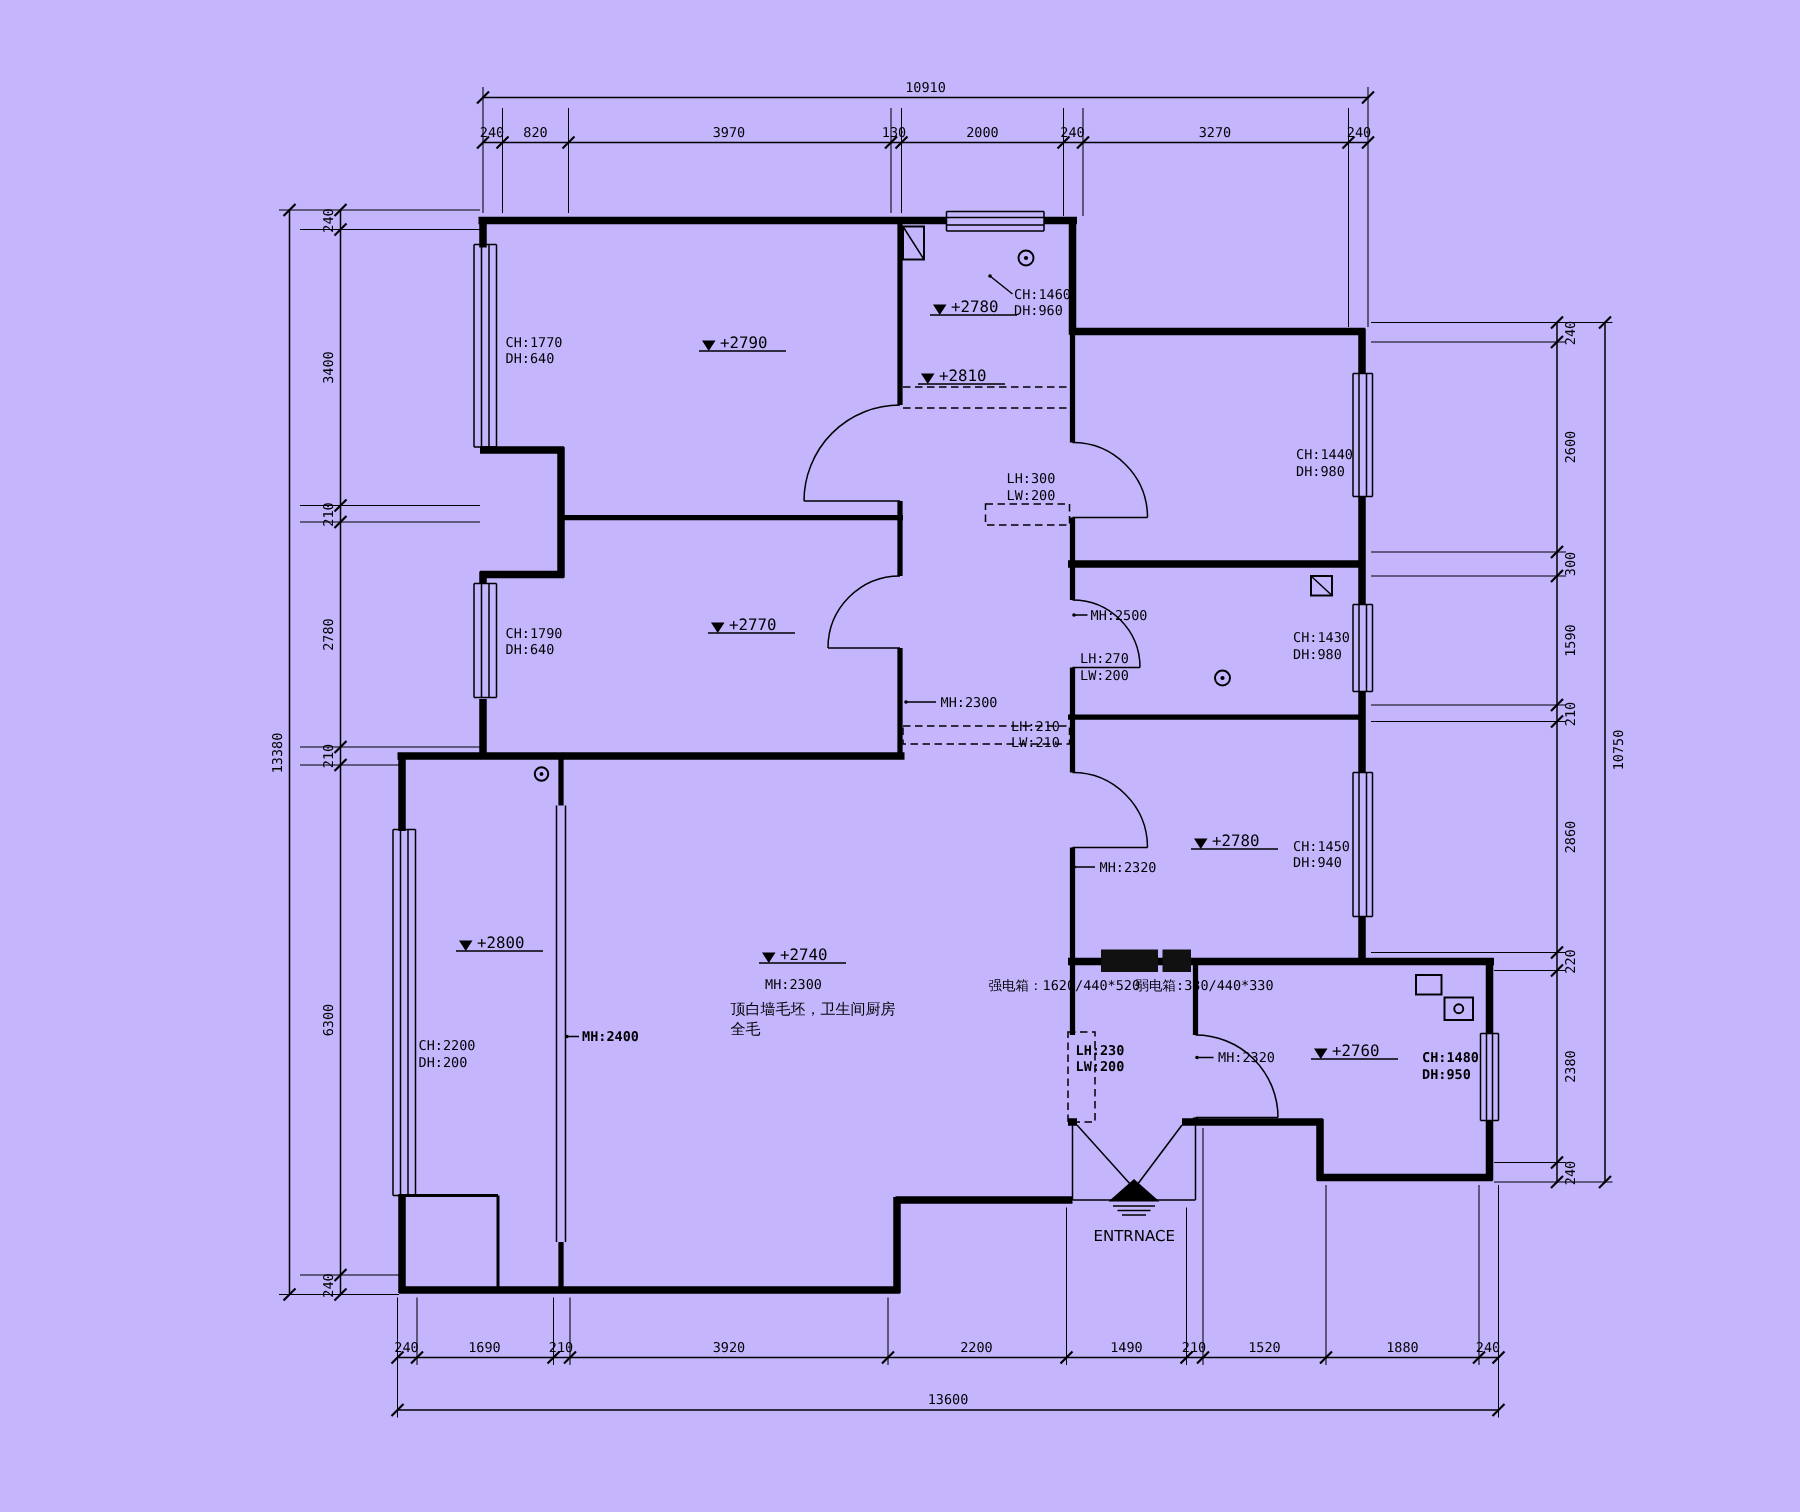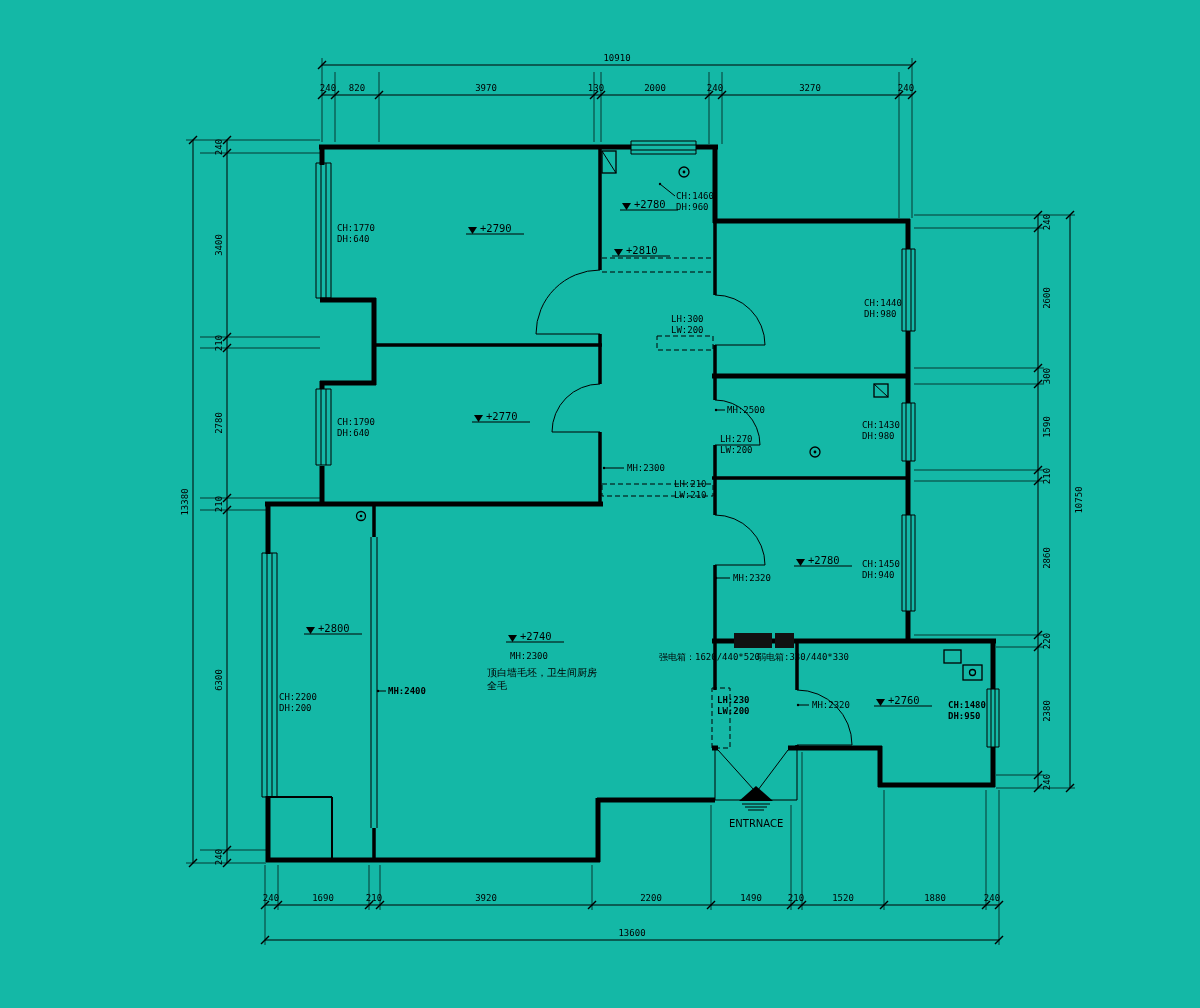--- a/index.html
+++ b/index.html
@@ -1,16 +1,16 @@
 <!DOCTYPE html>
 <html><head>
 <meta charset="utf-8">
 <style>
   html,body{margin:0;padding:0;background:#fff;}
-  .canvas{width:1200px;height:1008px;background:#14b8a6;position:relative;font-family:"DejaVu Sans",sans-serif;}
+  .canvas{width:1200px;height:1008px;background:#c4b5fd;position:relative;font-family:"DejaVu Sans",sans-serif;}
   svg{display:block;}
   svg text{fill:#000;font-family:"DejaVu Sans Mono","DejaVu Sans",monospace;}
   .dim{font-size:9px;}
   .lbl{font-size:9px;}
   .note{font-size:10px;font-family:"DejaVu Sans",sans-serif;}
   .lvl-t{font-size:10.5px;}
   .bold{font-weight:bold;}
   .wall{stroke:#000;stroke-width:5;}
   .wall4{stroke:#000;stroke-width:3.5;}
   .med{stroke:#000;stroke-width:2;}

